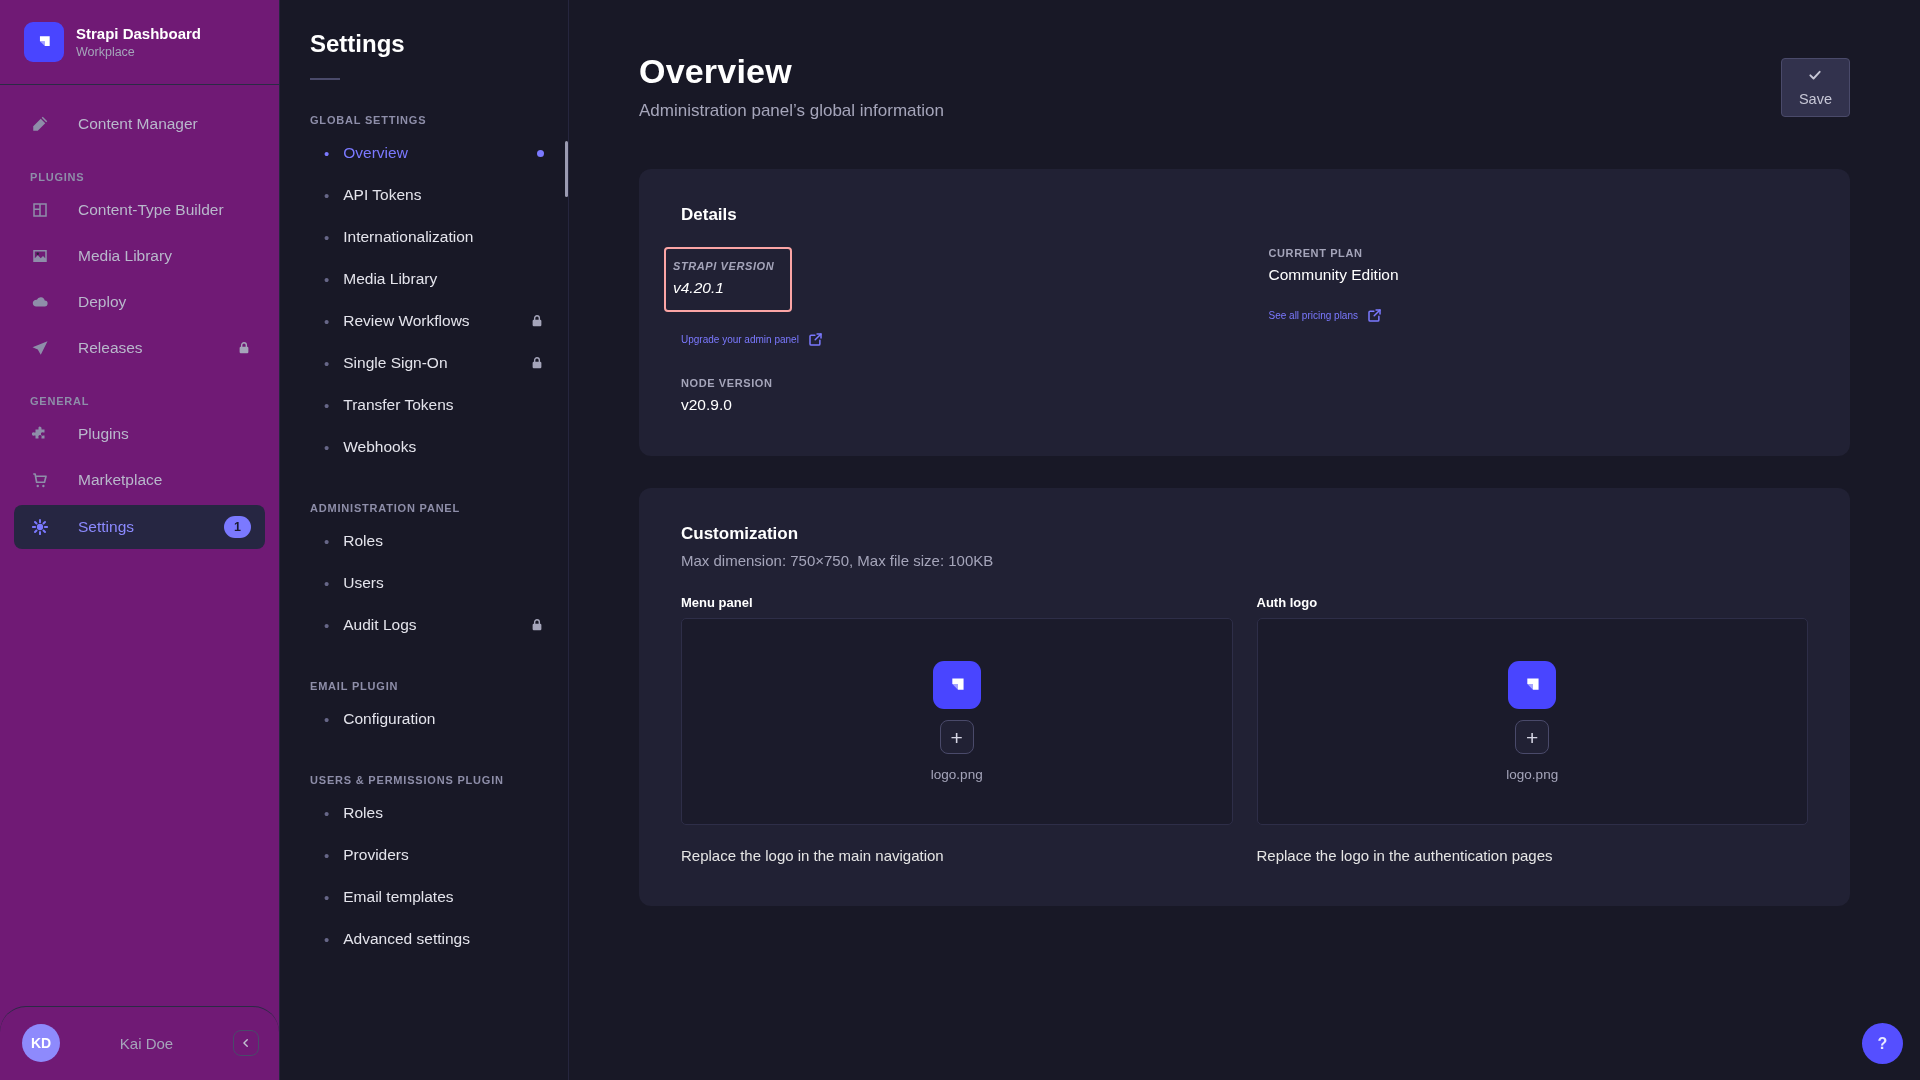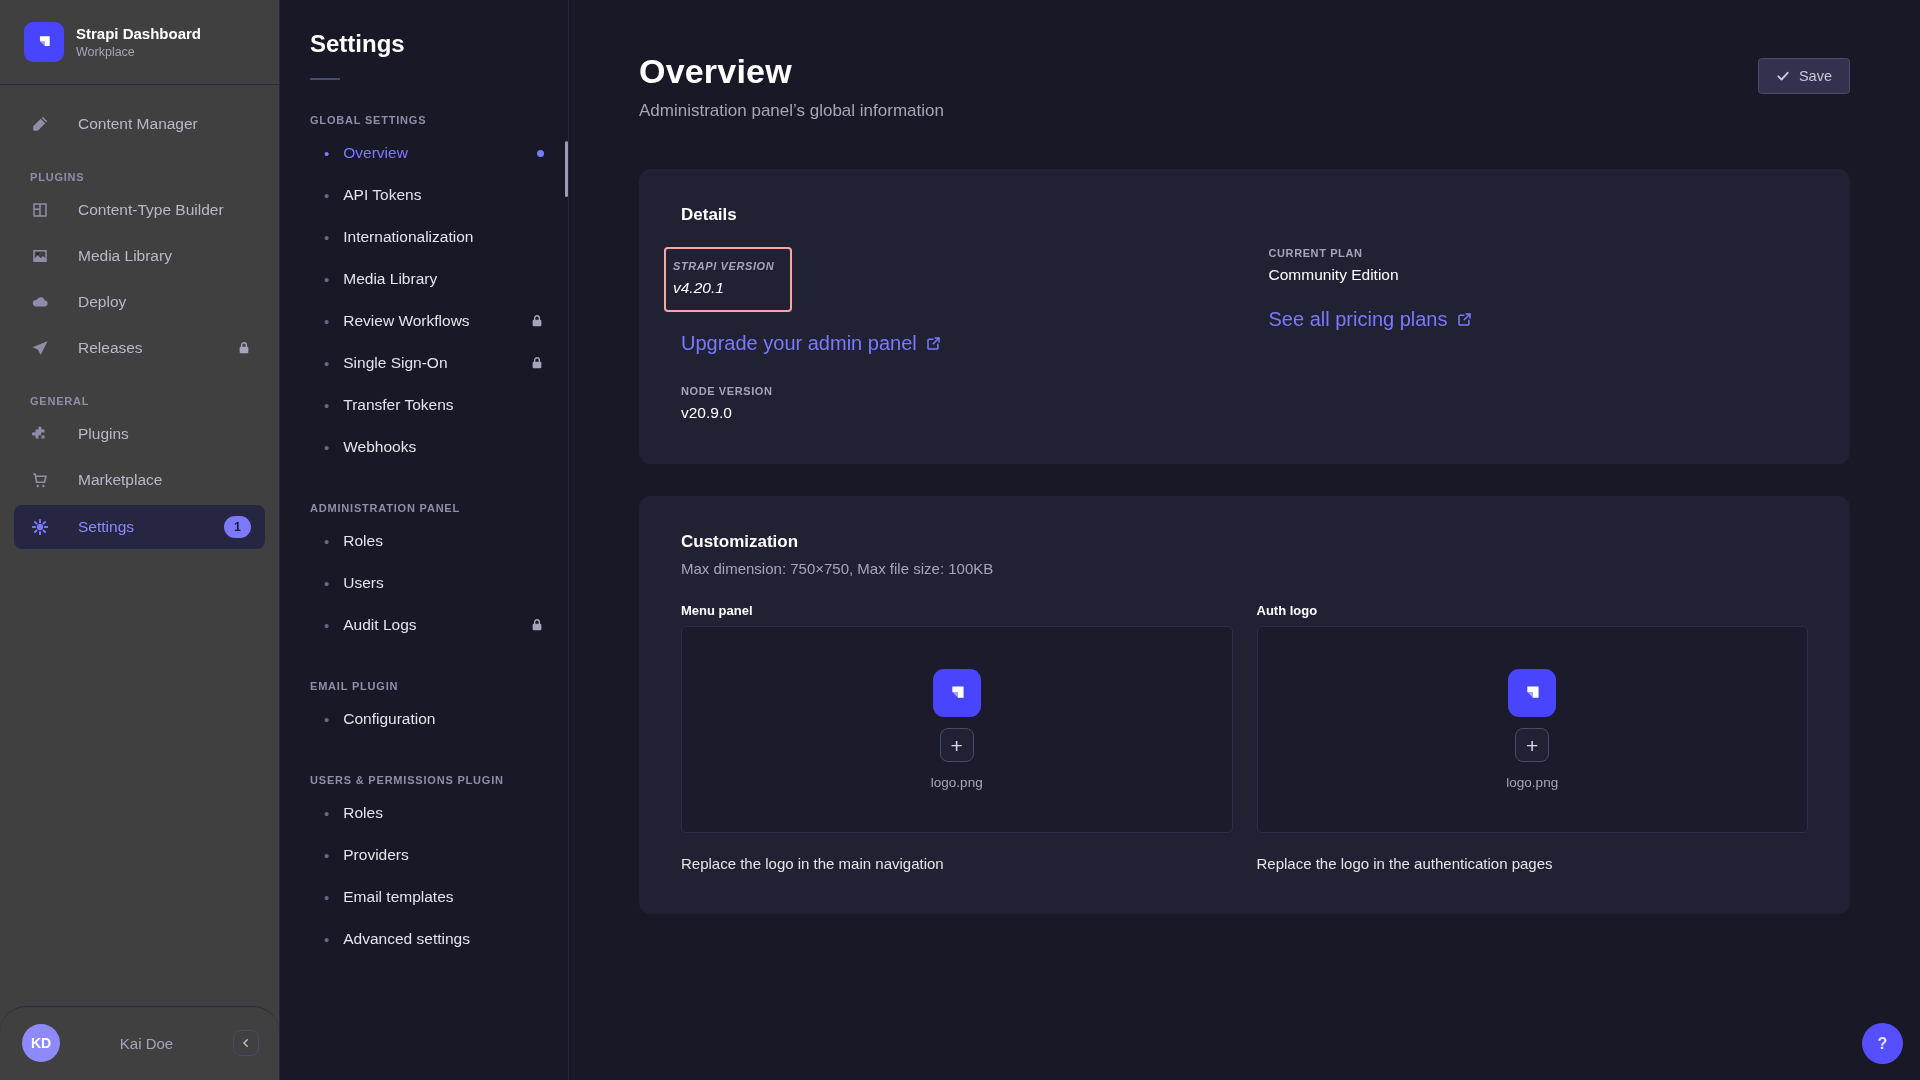--- a/index.html
+++ b/index.html
@@ -6,21 +6,21 @@
   html,body { width:1920px; height:1080px; overflow:hidden; }
   body {
     font-family:"Liberation Sans", sans-serif;
     background:#181826;
     color:#fff;
     display:flex;
   }
   
   .main-nav {
     width:280px; min-width:280px; height:1080px;
-    background:#404040;
+    background:#701a75;
     border-right:1px solid #26263e;
     display:flex; flex-direction:column;
     position:relative;
   }
   .brand { display:flex; align-items:center; gap:12px; padding:22px 24px; border-bottom:1px solid #2b2b45; }
   .brand-logo { width:40px; height:40px; border-radius:9px; background:#4945ff; display:flex; align-items:center; justify-content:center; flex-shrink:0; }
   .brand-title { font-size:15px; font-weight:bold; color:#fff; line-height:1.25; }
   .brand-sub { font-size:12.5px; color:#a5a5ba; margin-top:2px; }
   .nav-list { padding:14px 0 0; }
   .nav-section-label {
@@ -89,37 +89,38 @@
   .main { flex:1; height:1080px; padding:52px 70px 0; overflow:hidden; position:relative; }
   .page-header { display:flex; justify-content:space-between; align-items:flex-start; }
   .page-title { font-size:34px; font-weight:bold; letter-spacing:.2px; }
   .page-subtitle { font-size:17px; color:#a5a5ba; margin-top:10px; }
   .save-btn {
     margin-top:6px;
     display:flex; align-items:center; gap:9px;
     background:#32324d; border:1px solid #4a4a6a; border-radius:4px;
     color:#c7c7d6; font-size:14.5px; padding:9px 17px; cursor:pointer;
     font-family:"Liberation Sans", sans-serif;
+    flex-direction:column;
   }
   .card {
     background:#212134; border-radius:12px;
     padding:36px 42px 42px; margin-top:48px;
   }
   .card + .card { margin-top:32px; }
   .card-title { font-size:17px; font-weight:bold; }
   .details-grid { display:grid; grid-template-columns:1fr 1fr; column-gap:48px; margin-top:22px; }
   .field-label { font-size:11px; font-weight:bold; letter-spacing:.6px; color:#a5a5ba; text-transform:uppercase; }
   .field-value { font-size:15.5px; color:#fff; margin-top:7px; }
   .version-box {
     display:inline-block; border:2px solid #fca5a5; border-radius:4px;
     padding:11px 7px 13px; min-width:128px; margin-left:-17px;font-style:italic;
   }
   .link-row {
     display:inline-flex; align-items:center; gap:9px;
-    color:#7b79ff; font-size:20px; margin-top:20px; cursor:pointer;
+    color:#7b79ff; font-size:10px; margin-top:20px; cursor:pointer;
   }
   .node-block { margin-top:30px; }
   .plan-link { margin-top:24px; }
   .card-subtitle { font-size:15px; color:#a5a5ba; margin-top:8px; }
   .logo-grid { display:grid; grid-template-columns:1fr 1fr; column-gap:24px; margin-top:26px; }
   .logo-label { font-size:13px; font-weight:bold; margin-bottom:8px; }
   .upload-box {
     height:207px; background:#1b1b2b; border:1px solid #2e2e48; border-radius:5px;
     display:flex; flex-direction:column; align-items:center; justify-content:center;
     cursor:pointer;

